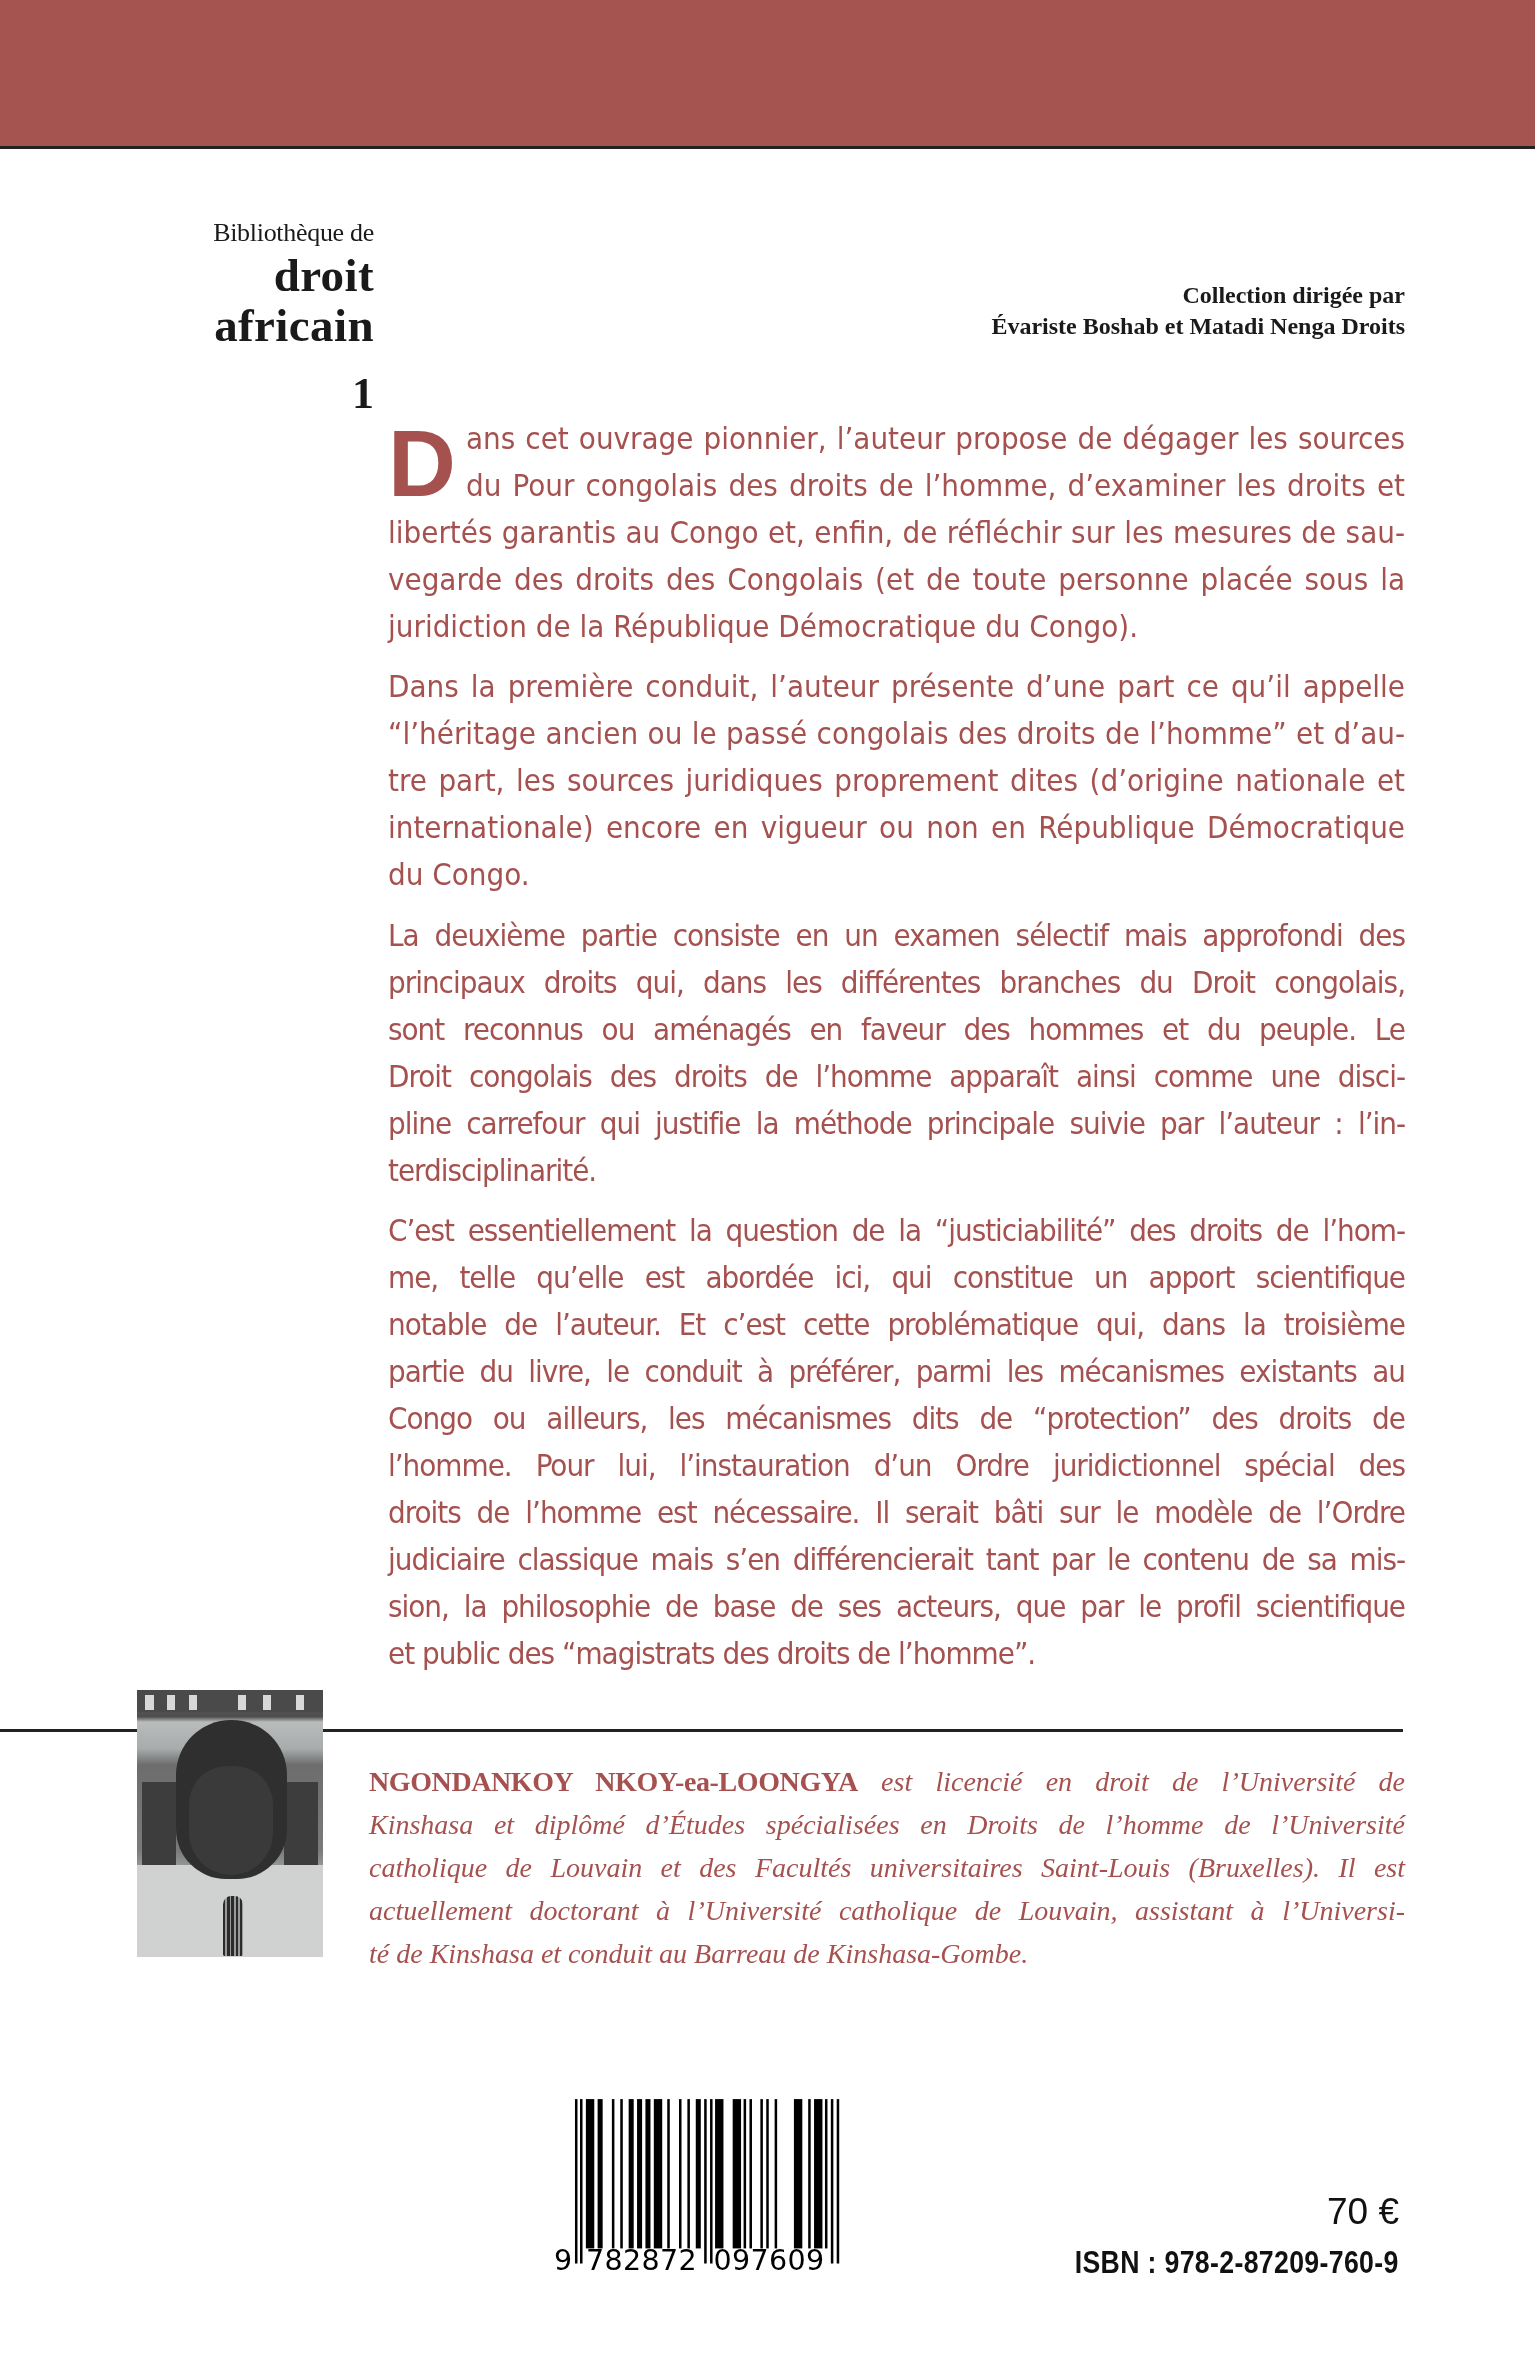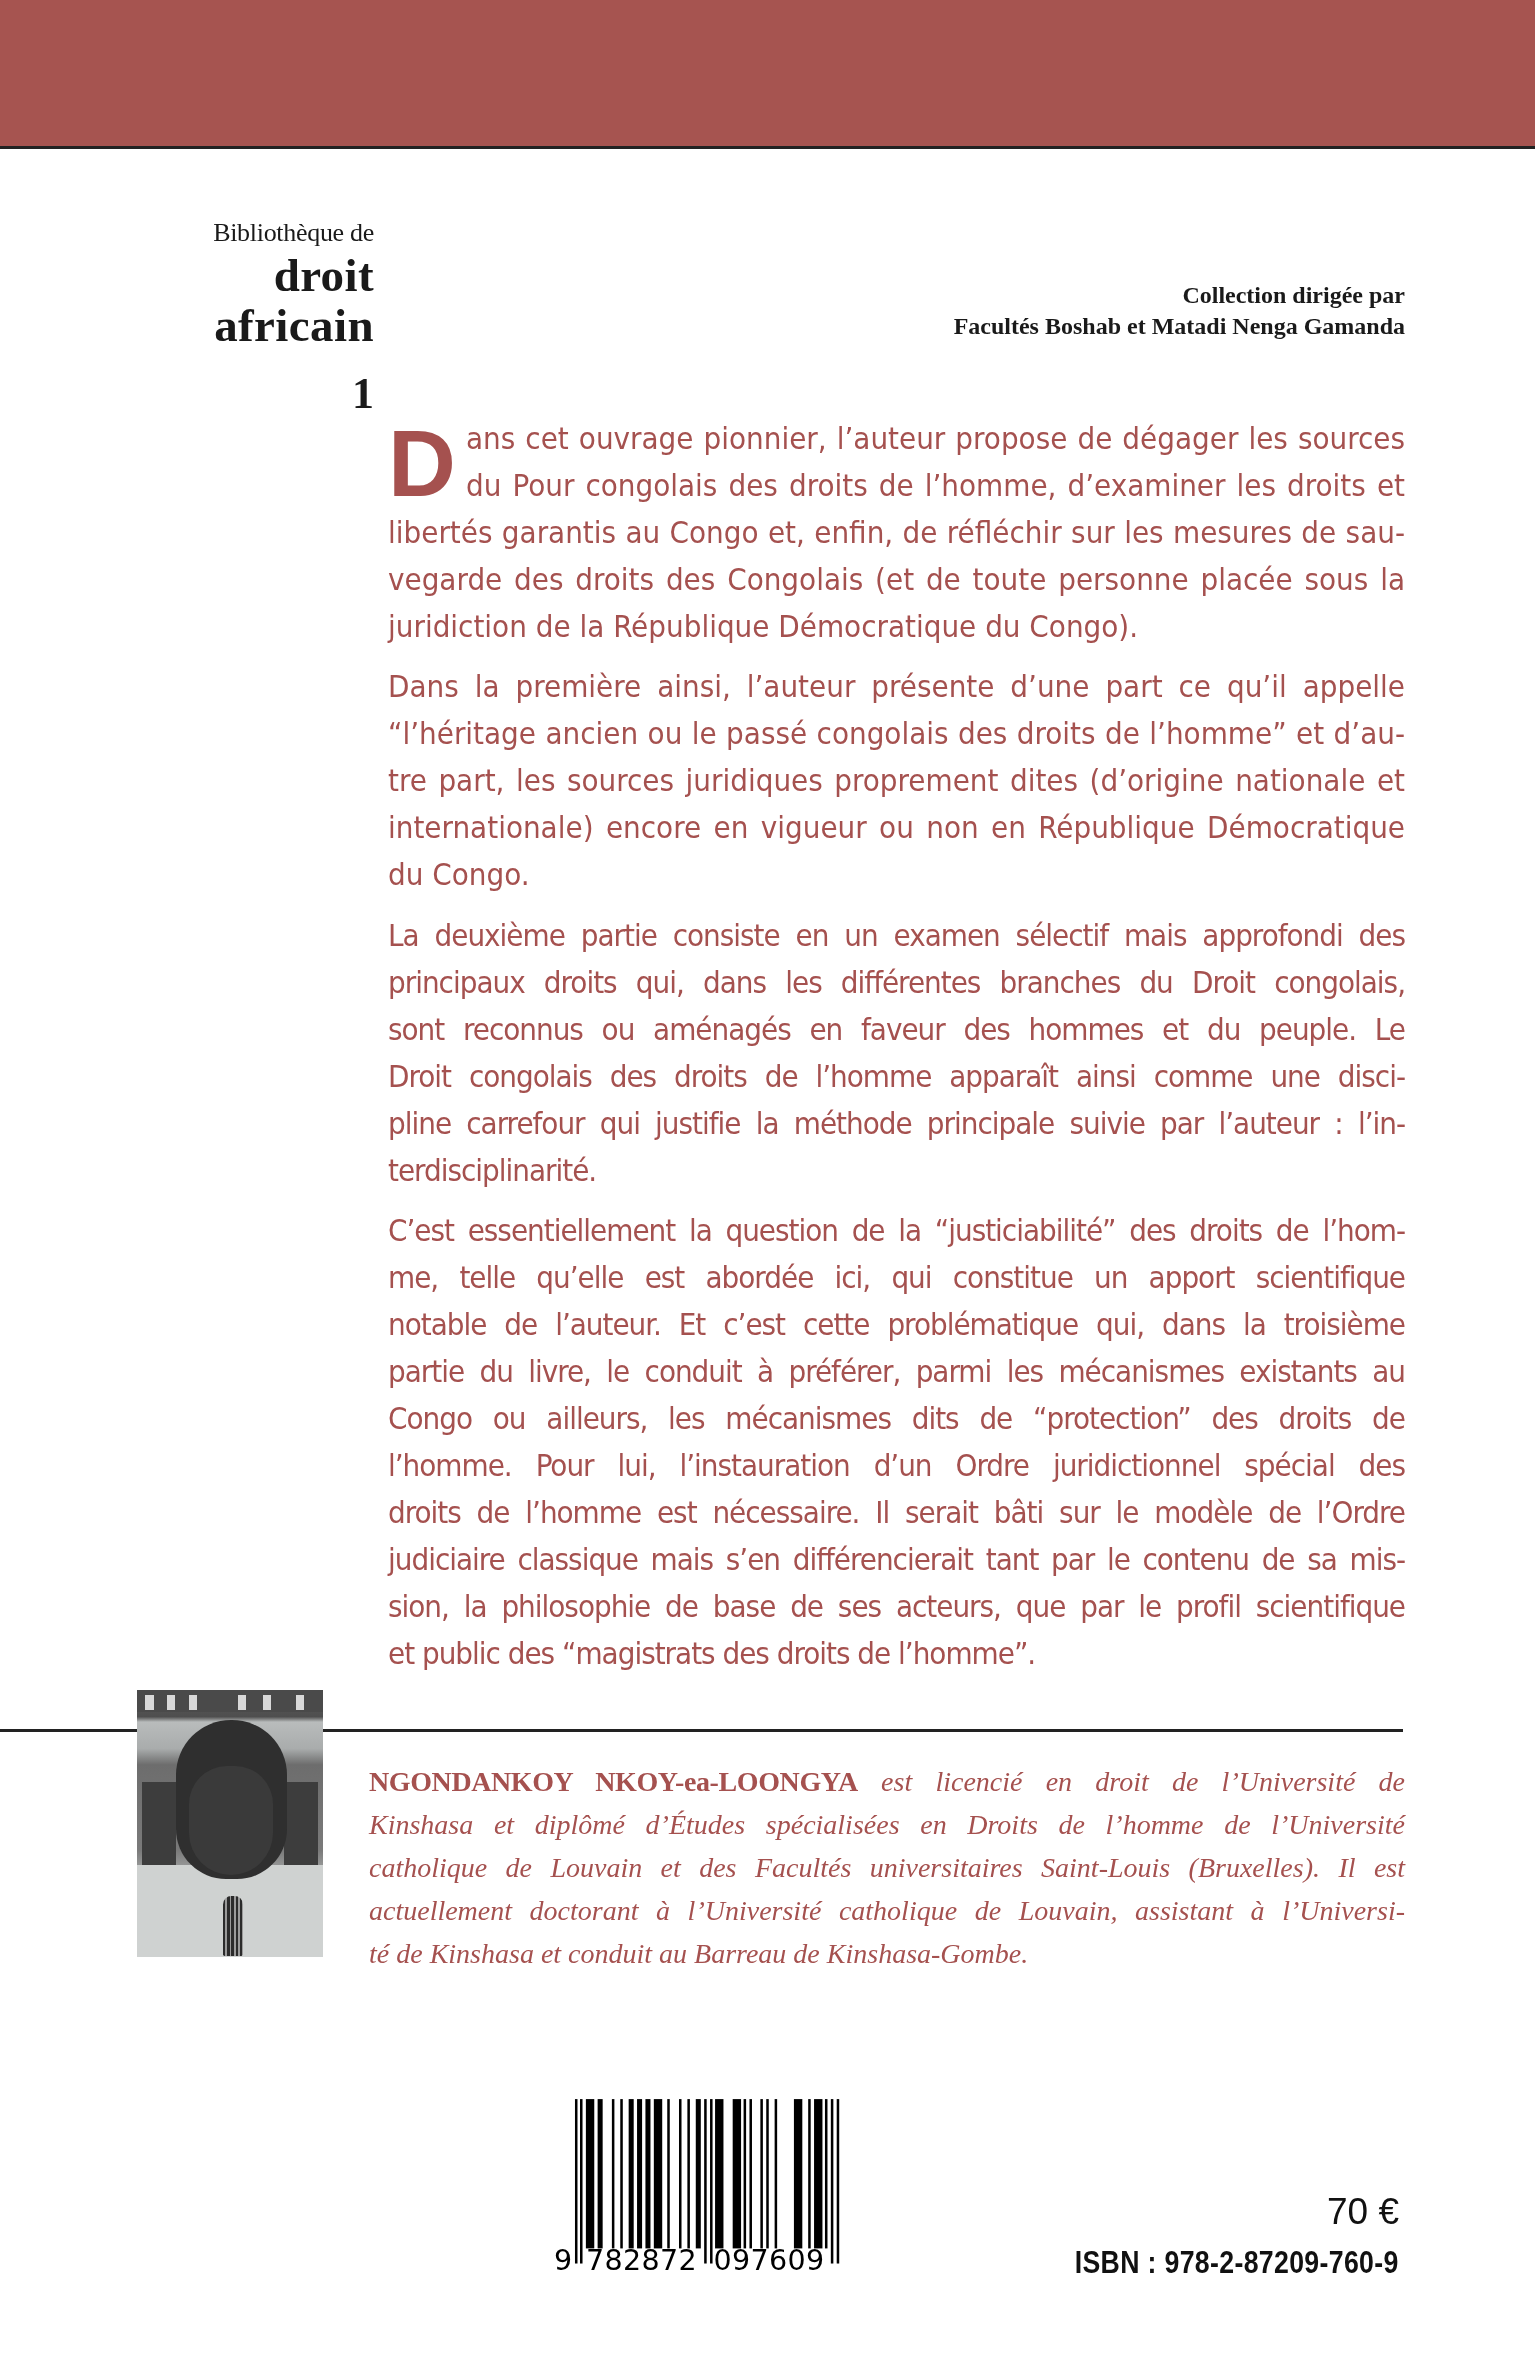--- a/index.html
+++ b/index.html
@@ -111,35 +111,35 @@
 
 <div class="series">
   <span class="pre">Bibliothèque de</span>
   <span class="main">droit</span>
   <span class="main">africain</span>
   <span class="num">1</span>
 </div>
 
 <div class="collection">
   <span>Collection dirigée par</span>
-  <span>Facultés Boshab et Matadi Nenga Gamanda</span>
+  <span>Évariste Boshab et Matadi Nenga Droits</span>
 </div>
 
 <div class="body-text">
   <div class="para dropcap-wrap">
     <span class="dropcap">D</span>
     <span class="line indented"><span class="line-inner">ans cet ouvrage pionnier, l’auteur propose de dégager les sources</span></span>
     <span class="line indented"><span class="line-inner">du Pour congolais des droits de l’homme, d’examiner les droits et</span></span>
     <span class="line"><span class="line-inner">libertés garantis au Congo et, enfin, de réfléchir sur les mesures de sau-</span></span>
     <span class="line"><span class="line-inner">vegarde des droits des Congolais (et de toute personne placée sous la</span></span>
     <span class="line last"><span class="line-inner">juridiction de la République Démocratique du Congo).</span></span>
   </div>
 
   <div class="para">
-    <span class="line"><span class="line-inner">Dans la première ainsi, l’auteur présente d’une part ce qu’il appelle</span></span>
+    <span class="line"><span class="line-inner">Dans la première conduit, l’auteur présente d’une part ce qu’il appelle</span></span>
     <span class="line"><span class="line-inner">“l’héritage ancien ou le passé congolais des droits de l’homme” et d’au-</span></span>
     <span class="line"><span class="line-inner">tre part, les sources juridiques proprement dites (d’origine nationale et</span></span>
     <span class="line"><span class="line-inner">internationale) encore en vigueur ou non en République Démocratique</span></span>
     <span class="line last"><span class="line-inner">du Congo.</span></span>
   </div>
 
   <div class="para tight">
     <span class="line"><span class="line-inner">La deuxième partie consiste en un examen sélectif mais approfondi des</span></span>
     <span class="line"><span class="line-inner">principaux droits qui, dans les différentes branches du Droit congolais,</span></span>
     <span class="line"><span class="line-inner">sont reconnus ou aménagés en faveur des hommes et du peuple. Le</span></span>

